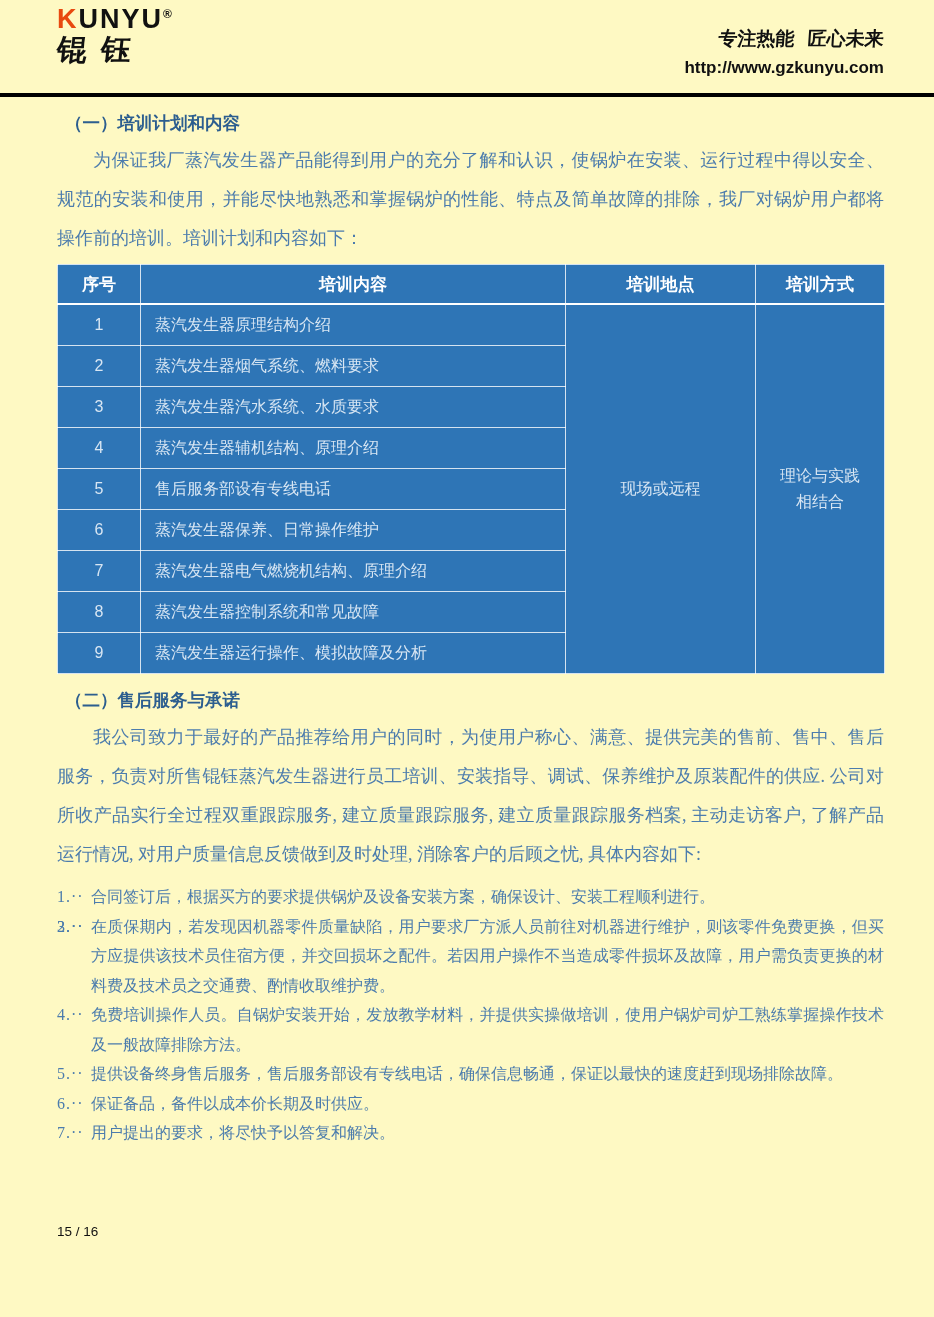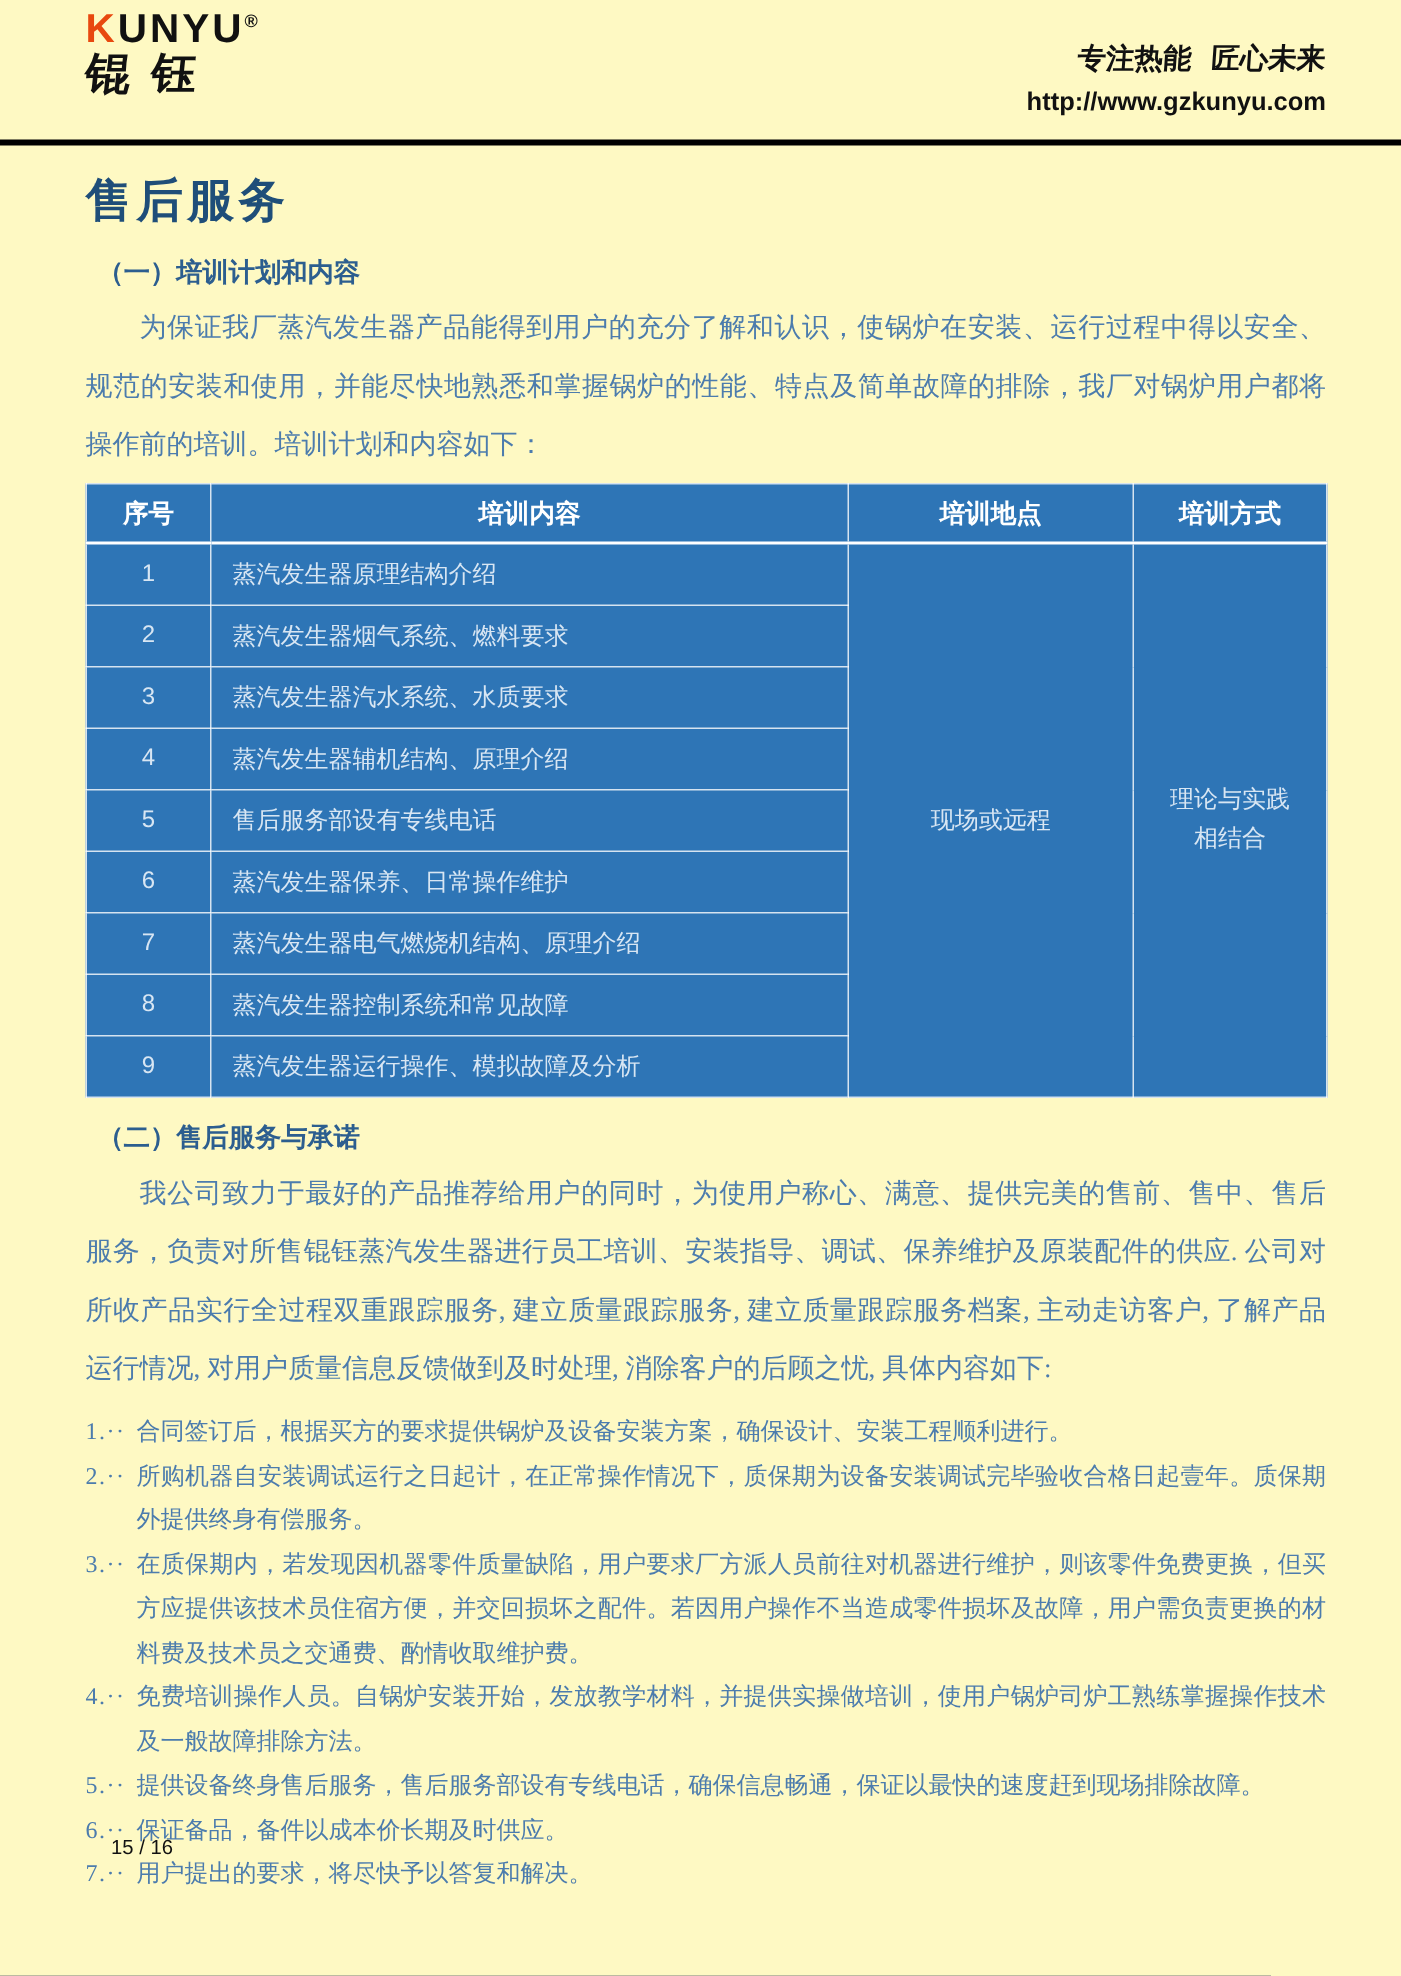--- a/index.html
+++ b/index.html
@@ -100,21 +100,21 @@
     padding-left:34px;
     font-size:16px;line-height:29.5px;color:#4c7cad;
     text-align:justify;
   }
   ol.svc .num{
     position:absolute;left:0;top:0;
     color:#4c7cad;letter-spacing:1px;
   }
   
   .footer{
-    position:absolute;left:74px;bottom:78px;
+    position:absolute;left:57px;bottom:78px;
     font-family:"Liberation Sans", sans-serif;
     font-size:13.5px;color:#111;
   }
 </style>
 </head>
 <body>
 
 <div class="page">
 
   <div class="hdr">
@@ -123,21 +123,20 @@
       <div class="logo-cn">锟钰</div>
     </div>
     <div class="hdr-right">
       <div class="slogan">专注热能  匠心未来</div>
       <a class="website" href="#">http://www.gzkunyu.com</a>
     </div>
   </div>
   <div class="rule"></div>
 
   <main>
-    <h1 class="title">售后服务</h1>
 
     <h2 class="sec-h">（一）培训计划和内容</h2>
     <p class="para indent">为保证我厂蒸汽发生器产品能得到用户的充分了解和认识，使锅炉在安装、运行过程中得以安全、规范的安装和使用，并能尽快地熟悉和掌握锅炉的性能、特点及简单故障的排除，我厂对锅炉用户都将操作前的培训。培训计划和内容如下：</p>
 
     <table class="training">
       <colgroup>
         <col style="width:83px">
           <col style="width:425px">
           <col style="width:190px">
           <col style="width:129px">
@@ -190,21 +189,21 @@
             <td class="c-content">蒸汽发生器运行操作、模拟故障及分析</td>
           </tr>
         </tbody>
     </table>
 
     <h2 class="sec-h">（二）售后服务与承诺</h2>
     <p class="para indent">我公司致力于最好的产品推荐给用户的同时，为使用户称心、满意、提供完美的售前、售中、售后服务，负责对所售锟钰蒸汽发生器进行员工培训、安装指导、调试、保养维护及原装配件的供应. 公司对所收产品实行全过程双重跟踪服务, 建立质量跟踪服务, 建立质量跟踪服务档案, 主动走访客户, 了解产品运行情况, 对用户质量信息反馈做到及时处理, 消除客户的后顾之忧, 具体内容如下:</p>
 
     <ol class="svc" id="service-list">
         <li><span class="num">1.··</span><span>合同签订后，根据买方的要求提供锅炉及设备安装方案，确保设计、安装工程顺利进行。</span></li>
-        <li><span class="num">2.··</span><span>所购机器自安装调试运行之日起计，在正常操作情况下，质保期为设备安装调试完毕验收合格日起壹年。质保期外提供终身有偿服务。</span></li>
+        <li><span class="num">2.··</span></li>
         <li><span class="num">3.··</span><span>在质保期内，若发现因机器零件质量缺陷，用户要求厂方派人员前往对机器进行维护，则该零件免费更换，但买方应提供该技术员住宿方便，并交回损坏之配件。若因用户操作不当造成零件损坏及故障，用户需负责更换的材料费及技术员之交通费、酌情收取维护费。</span></li>
         <li><span class="num">4.··</span><span>免费培训操作人员。自锅炉安装开始，发放教学材料，并提供实操做培训，使用户锅炉司炉工熟练掌握操作技术及一般故障排除方法。</span></li>
         <li><span class="num">5.··</span><span>提供设备终身售后服务，售后服务部设有专线电话，确保信息畅通，保证以最快的速度赶到现场排除故障。</span></li>
         <li><span class="num">6.··</span><span>保证备品，备件以成本价长期及时供应。</span></li>
         <li><span class="num">7.··</span><span>用户提出的要求，将尽快予以答复和解决。</span></li>
       </ol>
   </main>
 
   <div class="footer">15 / 16</div>
 </div>

